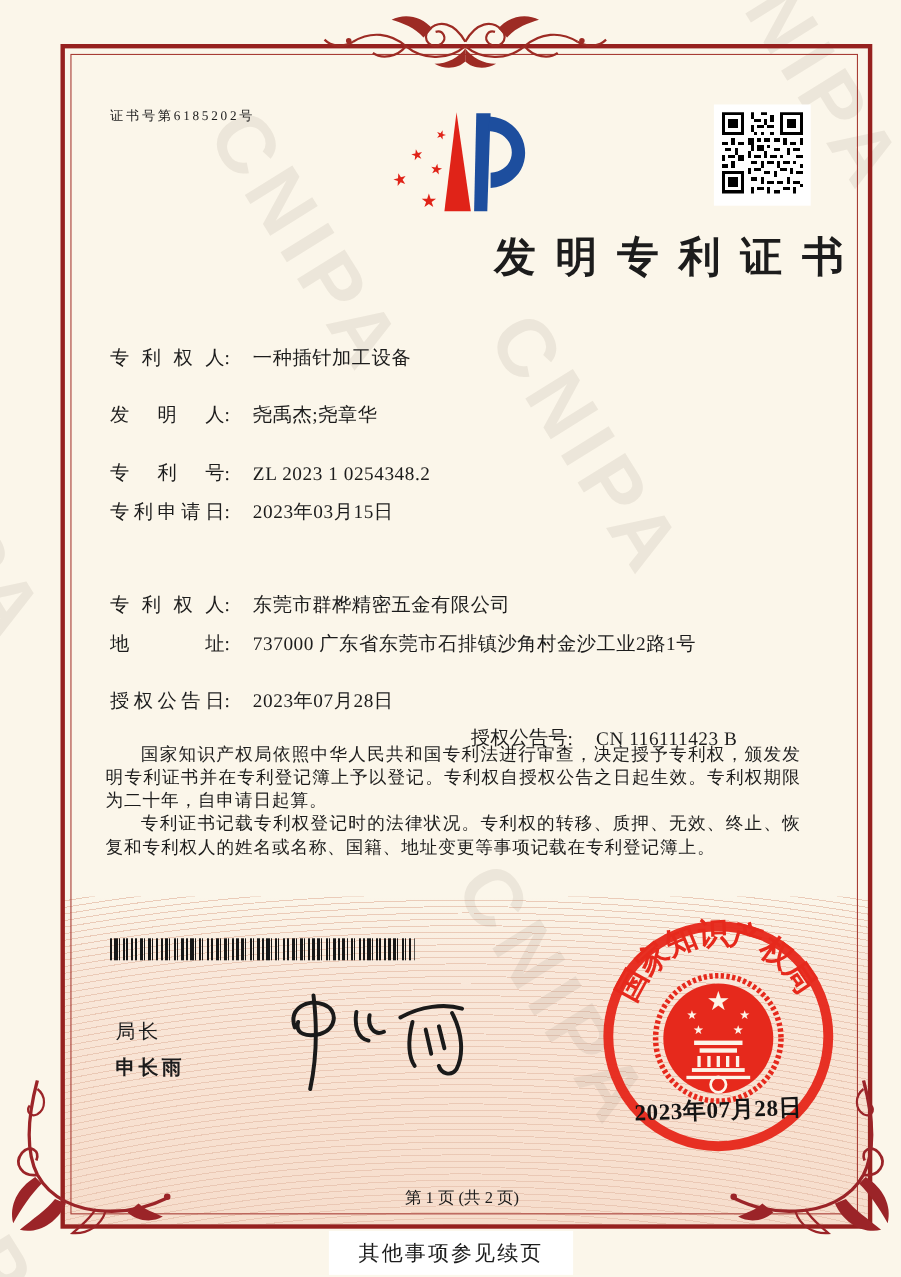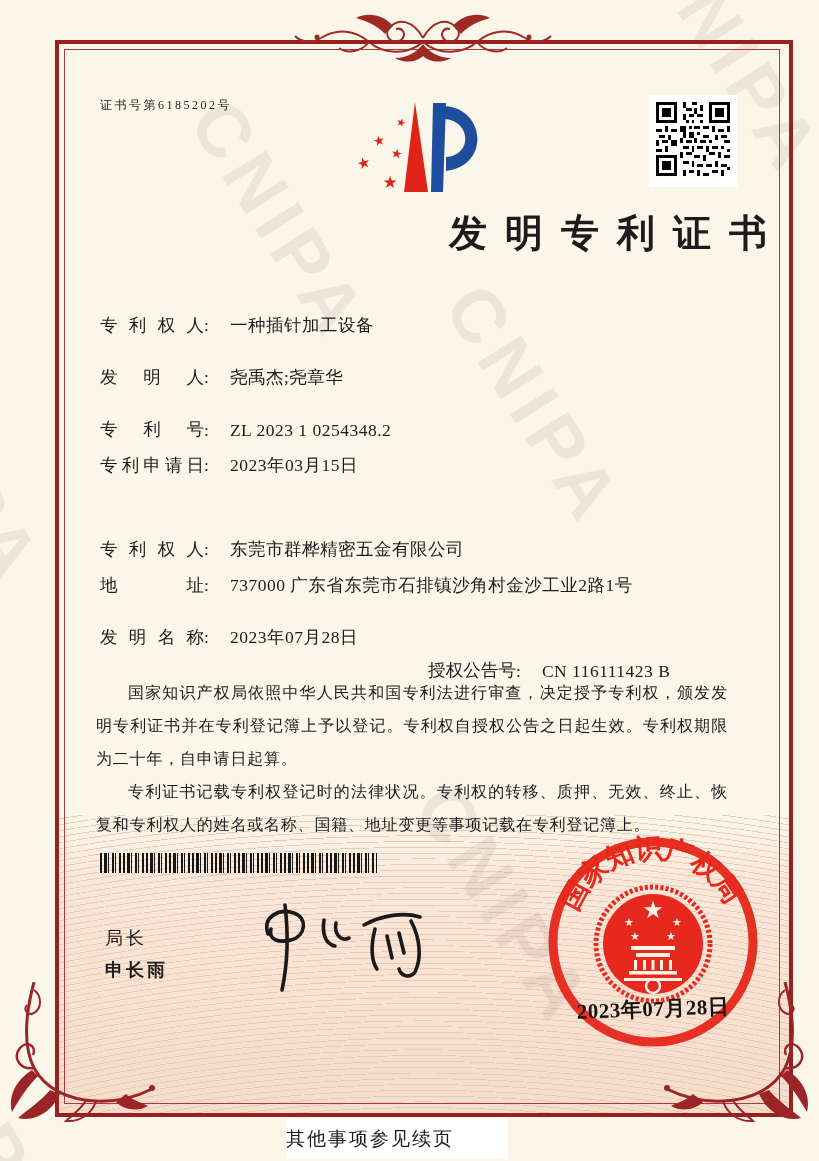--- a/index.html
+++ b/index.html
@@ -30,39 +30,39 @@
   
   .fields{position:absolute;left:100px;top:313px;width:640px;z-index:4;font-size:17.5px;}
   .frow{position:absolute;left:0;white-space:nowrap;}
   .flabel{display:inline-block;width:104px;text-align:justify;text-align-last:justify;vertical-align:bottom;}
   .fcolon{display:inline-block;}
   .fvalue{margin-left:21px;letter-spacing:.5px;}
   .fpair2{position:absolute;left:328px;top:0;}
   .fpair2 .flabel{width:88px;margin-top:33px;}
   
   .paras{position:absolute;left:96px;top:676px;width:632px;z-index:4;
-      font-size:16px;line-height:33px;letter-spacing:.8px;text-align:justify;}
+      font-size:16px;line-height:21px;letter-spacing:.8px;text-align:justify;}
   .paras p{margin:0;text-indent:2em;}
   
   .barcode{position:absolute;left:100px;top:853px;width:277px;height:20px;z-index:4;
       background:repeating-linear-gradient(90deg,#161616 0 2px,transparent 2px 4px,
       #161616 4px 7px,transparent 7px 8px,#161616 8px 9px,transparent 9px 12px,
       #161616 12px 14px,transparent 14px 15px,#161616 15px 16px,transparent 16px 19px,
       #161616 19px 21px,transparent 21px 23px);}
   .officer-title{position:absolute;left:105px;top:926px;font-size:18px;letter-spacing:3px;z-index:5;text-align:right;}
   .officer-name{position:absolute;left:105px;top:958px;font-size:18px;letter-spacing:3px;z-index:5;font-weight:bold;}
   .signature{position:absolute;left:248px;top:900px;z-index:5;}
   
   .seal{position:absolute;left:537px;top:832px;width:232px;height:220px;z-index:4;}
   .seal-date{position:absolute;left:0;top:163px;width:232px;text-align:center;
       font-size:21px;font-weight:bold;color:#141414;letter-spacing:.5px;transform:rotate(-2deg);z-index:6;}
   
   .page-num{position:absolute;left:55px;top:1080px;width:730px;text-align:center;font-size:15px;z-index:4;}
-  .cont-patch{position:absolute;left:286px;top:1119px;width:222px;height:40px;background:#fff;
-      z-index:4;display:flex;align-items:center;}
+  .cont-patch{position:absolute;left:299px;top:1119px;width:222px;height:40px;background:#fff;
+      z-index:4;display:flex;align-items:center;justify-content:center;}
   .cont-patch span{font-size:19px;letter-spacing:2px;}
 </style>
 </head>
 <body>
 
 <div class="page">
 
   <div class="wm" style="left:245px;top:85px">CNIPA</div>
   <div class="wm" style="left:500px;top:270px">CNIPA</div>
   <div class="wm" style="left:-80px;top:330px">CNIPA</div>
@@ -150,21 +150,21 @@
   <div class="title">发明专利证书</div>
 
   <div class="fields">
     <div class="frow" style="top:0"><span class="flabel">专利权人</span><span class="fcolon">:</span><span class="fvalue">一种插针加工设备</span></div>
     <div class="frow" style="top:52px"><span class="flabel">发明人</span><span class="fcolon">:</span><span class="fvalue">尧禹杰;尧章华</span></div>
     <div class="frow" style="top:104px"><span class="flabel">专利号</span><span class="fcolon">:</span><span class="fvalue">ZL 2023 1 0254348.2</span></div>
     <div class="frow" style="top:140px"><span class="flabel">专利申请日</span><span class="fcolon">:</span><span class="fvalue">2023年03月15日</span></div>
     <div class="frow" style="top:224px"><span class="flabel">专利权人</span><span class="fcolon">:</span><span class="fvalue">东莞市群桦精密五金有限公司</span></div>
     <div class="frow" style="top:260px"><span class="flabel">地址</span><span class="fcolon">:</span><span class="fvalue">737000 广东省东莞市石排镇沙角村金沙工业2路1号</span></div>
     <div class="frow" style="top:312px">
-      <span class="flabel">发明名称</span><span class="fcolon">:</span><span class="fvalue">2023年07月28日</span>
+      <span class="flabel">授权公告日</span><span class="fcolon">:</span><span class="fvalue">2023年07月28日</span>
       <span class="fpair2"><span class="flabel">授权公告号</span><span class="fcolon">:</span><span class="fvalue">CN 116111423 B</span></span>
     </div>
   </div>
 
   <div class="paras">
     <p>国家知识产权局依照中华人民共和国专利法进行审查，决定授予专利权，颁发发明专利证书并在专利登记簿上予以登记。专利权自授权公告之日起生效。专利权期限为二十年，自申请日起算。</p>
     <p>专利证书记载专利权登记时的法律状况。专利权的转移、质押、无效、终止、恢复和专利权人的姓名或名称、国籍、地址变更等事项记载在专利登记簿上。</p>
   </div>
 
   <div class="barcode"></div>
@@ -213,17 +213,18 @@
             <rect x="132" y="128" width="3" height="10"></rect>
           <rect x="92" y="139" width="48" height="3.5"></rect>
           <rect x="87" y="146" width="58" height="3"></rect>
           <circle cx="116" cy="154" r="7" fill="none" stroke="#fdf4e8" stroke-width="2.5"></circle>
         </g>
       </g>
     </svg>
     <div class="seal-date">2023年07月28日</div>
   </div>
 
+  <div class="page-num">第 1 页 (共 2 页)</div>
   <div class="cont-patch">
     <span>其他事项参见续页</span>
   </div>
 
 </div>
 
 </body></html>

